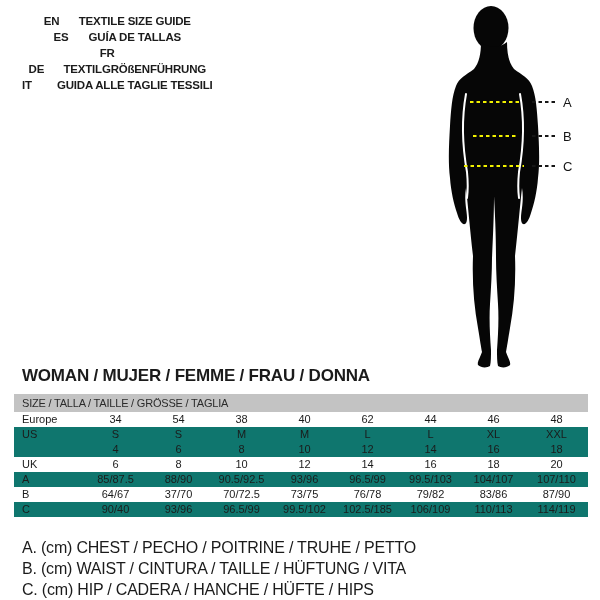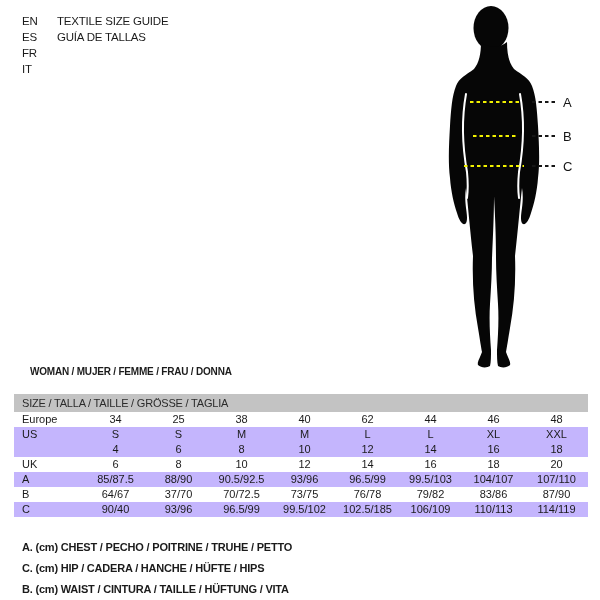--- a/index.html
+++ b/index.html
@@ -4,58 +4,63 @@
 <style>
   * { margin:0; padding:0; box-sizing:border-box; }
   body { background:#fff; }
   .page {
     position:relative; width:600px; height:600px; background:#ffffff;
     font-family:"Liberation Sans", sans-serif; color:#1b1b1b; overflow:hidden;
   }
   
   .langs { position:absolute; left:22px; top:13px; }
   .lang-row { display:flex; height:16px; align-items:center;
-              font-weight:normal; font-size:11.5px; letter-spacing:-0.2px; }
+              font-weight:bold; font-size:11.5px; letter-spacing:-0.2px;justify-content:center; }
   .lang-code { width:35px; }
   
   .figure-svg { position:absolute; left:420px; top:0; }
   
-  .section-title { position:absolute; left:30px; top:366px;
-                   font-weight:bold; font-size:10px; letter-spacing:-0.2px; }
+  .section-title { position:absolute; left:22px; top:366px;
+                   font-weight:bold; font-size:17px; letter-spacing:-0.2px; }
   
   .size-table { position:absolute; left:14px; top:394px; width:574px; font-size:11px; }
   .t-header { height:18px; line-height:18px; background:#c3c3c3; padding-left:8px;
               color:#2b2b2b; letter-spacing:-0.2px; }
   .t-row { display:flex; height:15px; line-height:15px; }
-  .t-row.shaded { background:#c4b5fd;justify-content:space-between; }
+  .t-row.shaded { background:#0f766e;justify-content:space-between; }
   .t-label { width:70px; padding-left:8px; }
   .t-cell { flex:1; text-align:center; }
   
   .legend { position:absolute; left:22px; top:537px; }
-  .legend-row { font-weight:bold; font-size:11px; line-height:21px; letter-spacing:-0.2px; }
+  .legend-row { font-weight:normal; font-size:16px; line-height:21px; letter-spacing:-0.2px; }
 </style>
 </head>
 <body>
 
 <div class="page">
 
   <div class="langs">
     <div class="lang-row">
       <span class="lang-code">EN</span>
       <span>TEXTILE SIZE GUIDE</span>
     </div>
     <div class="lang-row">
       <span class="lang-code">ES</span>
       <span>GUÍA DE TALLAS</span>
     </div>
     <div class="lang-row">
       <span class="lang-code">FR</span>
     </div>
     <div class="lang-row">
+      <span class="lang-code">DE</span>
+      <span>TEXTILGRÖßENFÜHRUNG</span>
+    </div>
+    <div class="lang-row">
       <span class="lang-code">IT</span>
+      <span>GUIDA ALLE TAGLIE TESSILI</span>
     </div>
   </div>
 
   <svg class="figure-svg" width="180" height="372" viewBox="0 0 180 372">
 
     <ellipse cx="71" cy="28" rx="17.5" ry="22" fill="#060606"></ellipse>
 
     <path fill="#060606" d="
       M 61,42
       C 61,54 59,63 54,69
@@ -112,21 +117,21 @@
   </svg>
 
   <div class="section-title">WOMAN / MUJER / FEMME / FRAU / DONNA</div>
 
   <div class="size-table">
     <div class="t-header">SIZE / TALLA / TAILLE / GRÖSSE / TAGLIA</div>
 
     <div class="t-row">
       <span class="t-label">Europe</span>
       <span class="t-cell">34</span>
-      <span class="t-cell">25</span>
+      <span class="t-cell">54</span>
       <span class="t-cell">38</span>
       <span class="t-cell">40</span>
       <span class="t-cell">62</span>
       <span class="t-cell">44</span>
       <span class="t-cell">46</span>
       <span class="t-cell">48</span>
     </div>
 
     <div class="t-row shaded">
       <span class="t-label">US</span>
@@ -196,17 +201,17 @@
       <span class="t-cell">99.5/102</span>
       <span class="t-cell">102.5/185</span>
       <span class="t-cell">106/109</span>
       <span class="t-cell">110/113</span>
       <span class="t-cell">114/119</span>
     </div>
   </div>
 
   <div class="legend">
     <div class="legend-row">A. (cm) CHEST / PECHO / POITRINE / TRUHE / PETTO</div>
+    <div class="legend-row">B. (cm) WAIST / CINTURA / TAILLE / HÜFTUNG / VITA</div>
     <div class="legend-row">C. (cm) HIP / CADERA / HANCHE / HÜFTE / HIPS</div>
-    <div class="legend-row">B. (cm) WAIST / CINTURA / TAILLE / HÜFTUNG / VITA</div>
   </div>
 
 </div>
 
 </body></html>

